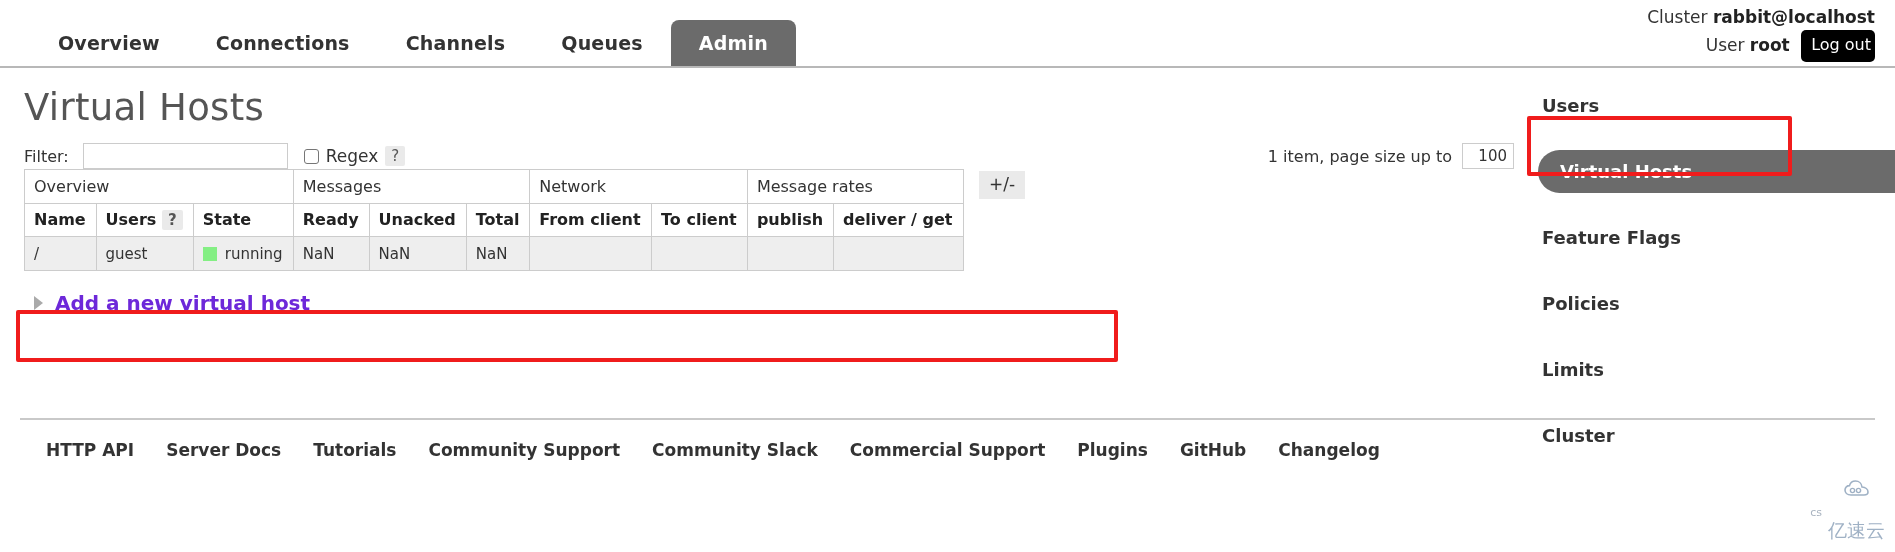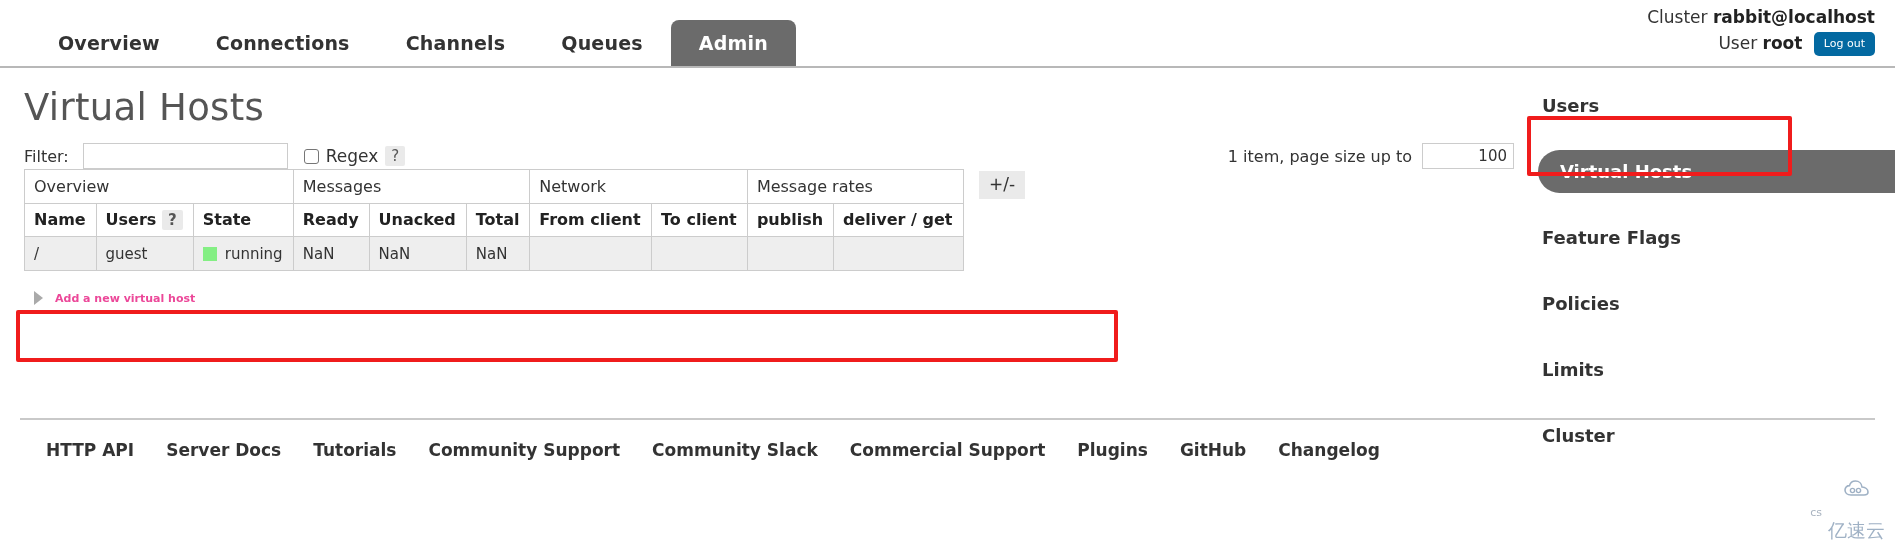--- a/index.html
+++ b/index.html
@@ -35,23 +35,23 @@
     height: 2px; background: #b8b8b8;
   }
   .topright {
     position: absolute; right: 20px; top: 4px;
     text-align: right; font-size: 17px; color: #333;
     line-height: 1.55;
   }
   .topright .line { white-space: nowrap; }
   .topright b { font-weight: bold; color: #222; }
   .logout-btn {
-    display: inline-block; background: #0369a1; color: #fff;
-    font-size: 11px; font-weight: normal;
-    padding: 3px 10px 4px 10px; border-radius: 5px;
+    display: inline-block; background: #000000; color: #fff;
+    font-size: 16px; font-weight: normal;
+    padding: 3px 4px 4px 10px; border-radius: 5px;
     margin-left: 6px; cursor: pointer; vertical-align: middle;
   }
 
   
   .content { position: relative; padding: 0 0 0 24px; }
   .page-title {
     font-size: 37px; font-weight: normal; color: #555;
     margin: 18px 0 4px 0; letter-spacing: .3px;
   }
   .section-head {
@@ -87,21 +87,21 @@
   .regex-label { font-size: 17px; color: #333; }
   .q-badge {
     background: #eaeaea; color: #555; font-size: 15px;
     padding: 1px 6px; border-radius: 2px; cursor: pointer;
   }
   .pagesize {
     position: absolute; right: 0; display: flex; align-items: center; gap: 10px;
     font-size: 16px; color: #333; white-space: nowrap;
   }
   .pagesize-input {
-    width: 92px; height: 26px; border: 1px solid #ccc; background: #fff;
+    width: 52px; height: 26px; border: 1px solid #ccc; background: #fff;
     font-size: 15px; text-align: right; padding: 2px 6px; color: #333;
     font-family: inherit;
   }
 
   
   .table-wrap { position: relative; width: 1180px; }
   table.vhosts {
     border-collapse: collapse; width: 940px; background: #fff;
     font-size: 15px;
   }
@@ -124,21 +124,21 @@
     width: 14px; height: 14px; background: #84ef84; display: inline-block;
   }
   .plusminus {
     position: absolute; left: 955px; top: 2px;
     background: #eaeaea; color: #333; font-size: 17px;
     padding: 4px 10px 5px 10px; cursor: pointer; line-height: 1.1;
   }
 
   .addnew {
     display: flex; align-items: center; gap: 12px;
-    margin: 20px 0 0 10px; font-size: 11px; font-weight: bold; color: #ec4899;
+    margin: 20px 0 0 10px; font-size: 20px; font-weight: bold; color: #6d28d9;
     cursor: pointer;
   }
 
   
   .sidebar {
     position: absolute; right: 0; top: 84px; width: 375px;
   }
   .side-item {
     font-size: 18px; font-weight: bold; color: #333;
     padding: 11px 0 11px 22px; margin-bottom: 23px; cursor: pointer;

